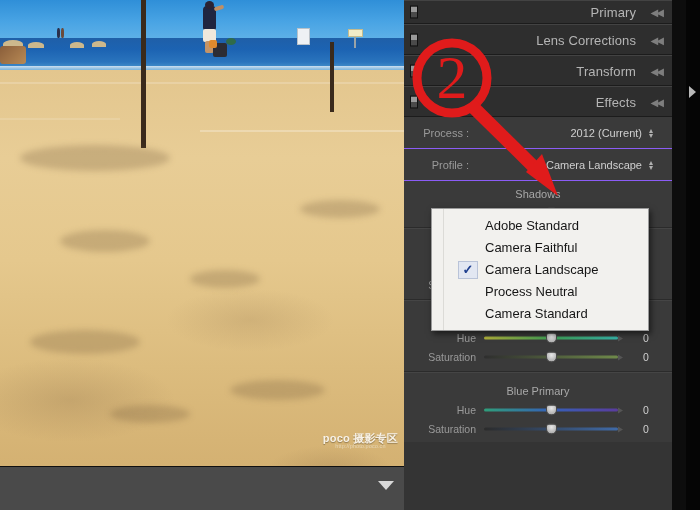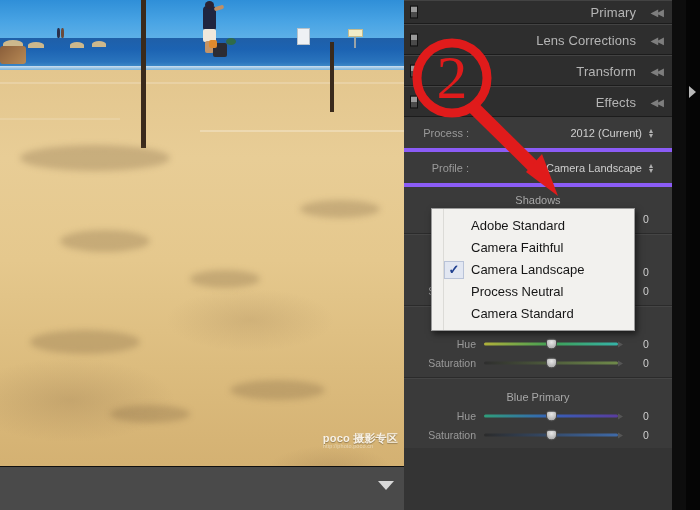--- a/index.html
+++ b/index.html
@@ -75,21 +75,21 @@
     border-radius: 40% 40% 30% 30%;
   }
   .umbrella {
     position: absolute;
     background: #cdb88c;
     border-radius: 50% 50% 0 0;
   }
   .watermark {
     position: absolute;
     right: 6px; bottom: 16px;
-    text-align: left;
+    text-align: center;
     line-height: 1.05;
     opacity: .82;
   }
   .wm-main {
     font-size: 11px;
     font-weight: bold;
     color: #fff;
     text-shadow: 0 1px 1px rgba(0,0,0,.4);
     letter-spacing: .2px;
   }
@@ -188,21 +188,21 @@
 
   
   #panel-body {
     position: relative;
     background: #3a3a3a;
     padding-bottom: 4px;
   }
   .field-row {
     position: relative;
     height: 31px;
-    border-bottom: 4px solid #8b5cf6;
+    border-bottom: 1px solid #8b5cf6;
   }
   .field-label {
     position: absolute;
     left: 0; width: 65px;
     top: 50%; transform: translateY(-50%);
     text-align: right;
     font-size: 11px;
     color: #9a9a9a;
   }
   .field-value {
@@ -321,21 +321,21 @@
   }
 
   
   #profile-menu {
     position: absolute;
     left: 27px; top: 208px;
     width: 202px;
     background: #f2f1ee;
     border: 1px solid #9a9a9a;
     box-shadow: 2px 3px 6px rgba(0,0,0,.55);
-    padding: 6px 0 5px 0;
+    padding: 6px 0 5px 14px;
     z-index: 40;
   }
   #profile-menu::before {
     content: "";
     position: absolute;
     left: 11px; top: 0; bottom: 0;
     width: 1px;
     background: #dcdbd7;
   }
   .menu-item {

